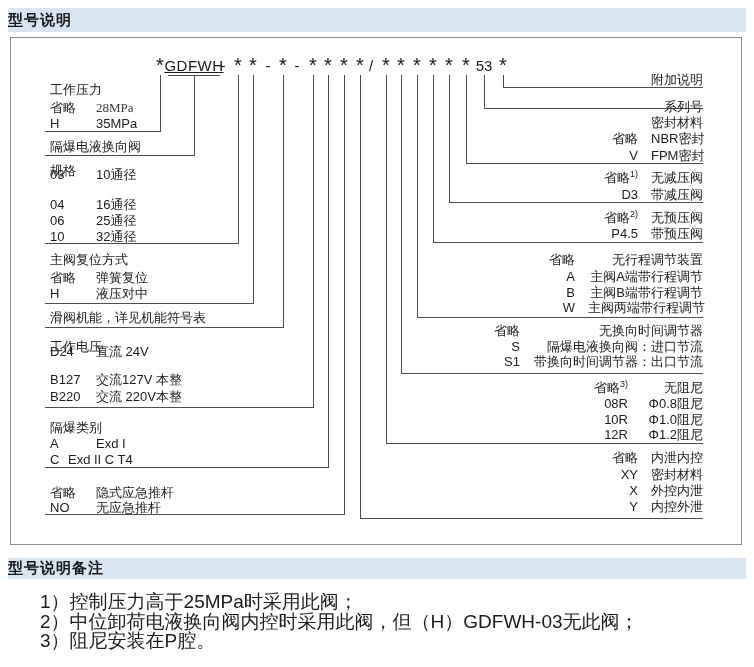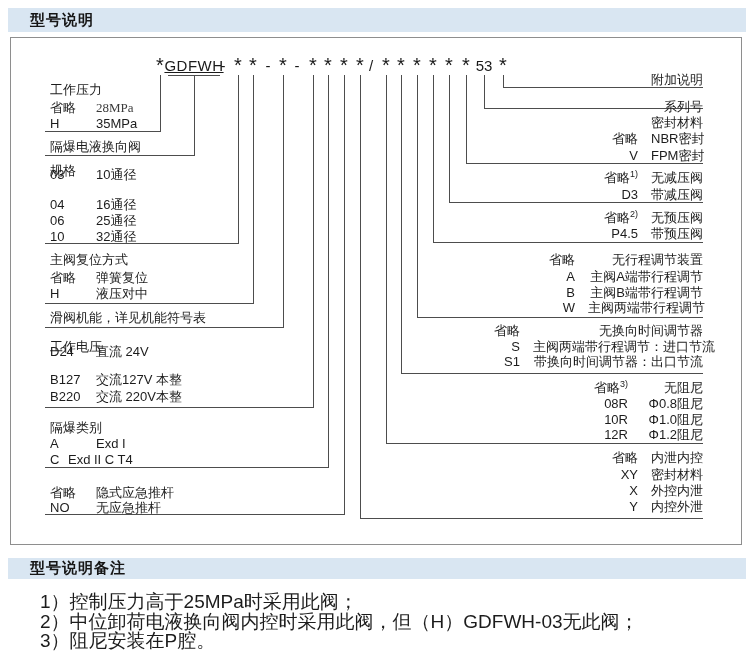--- a/index.html
+++ b/index.html
@@ -2,21 +2,21 @@
 <html><head>
 <meta charset="utf-8">
 <style>
   html,body{margin:0;padding:0;background:#ffffff;}
   body{width:754px;height:667px;overflow:hidden;
        font-family:"Liberation Sans","DejaVu Sans",sans-serif;color:#1c1c1c;}
   .page{position:relative;width:754px;height:667px;background:#ffffff;}
   .bar{position:absolute;left:8px;width:738px;background:#d9e6f2;display:flex;align-items:center;}
   .bar-top{top:8px;height:24px;}
   .bar-notes{top:558px;height:21px;}
-  .bar-title{font-size:15px;font-weight:bold;color:#161616;padding-left:22px;letter-spacing:1px;}
+  .bar-title{font-size:15px;font-weight:bold;color:#161616;letter-spacing:1px;}
   .diagram-box{position:absolute;left:10px;top:37px;width:730px;height:506px;
                border:1px solid #8e8e8e;background:#ffffff;}
   svg.lines{position:absolute;left:0;top:0;width:754px;height:667px;pointer-events:none;}
   
   .ch{position:absolute;transform:translateX(-50%);white-space:nowrap;font-size:15px;top:57px;color:#1a1a1a;}
   .ch.wide{letter-spacing:.5px;text-decoration:underline;}
   .ch.st{font-size:20px;top:59px;line-height:12px;}
   
   .lt{position:absolute;left:50px;font-size:13px;line-height:15px;white-space:nowrap;}
   .lrow{position:absolute;left:50px;display:flex;font-size:13px;line-height:15px;white-space:nowrap;}
@@ -234,21 +234,21 @@
       </div>
   </div>
 
   <div>
     <div class="rrow" style="top:323px">
       <span class="rcode">省略</span>
       <span class="rdesc w170">无换向时间调节器</span>
       </div>
     <div class="rrow" style="top:339px">
       <span class="rcode">S</span>
-      <span class="rdesc w170">主阀两端带行程调节：进口节流</span>
+      <span class="rdesc w170">隔爆电液换向阀：进口节流</span>
       </div>
     <div class="rrow" style="top:354px">
       <span class="rcode">S1</span>
       <span class="rdesc w170">带换向时间调节器：出口节流</span>
       </div>
   </div>
 
   <div>
     <div class="rrow" style="top:380px">
       <span class="rcode"><span>省略</span><sup>3)</sup></span>

